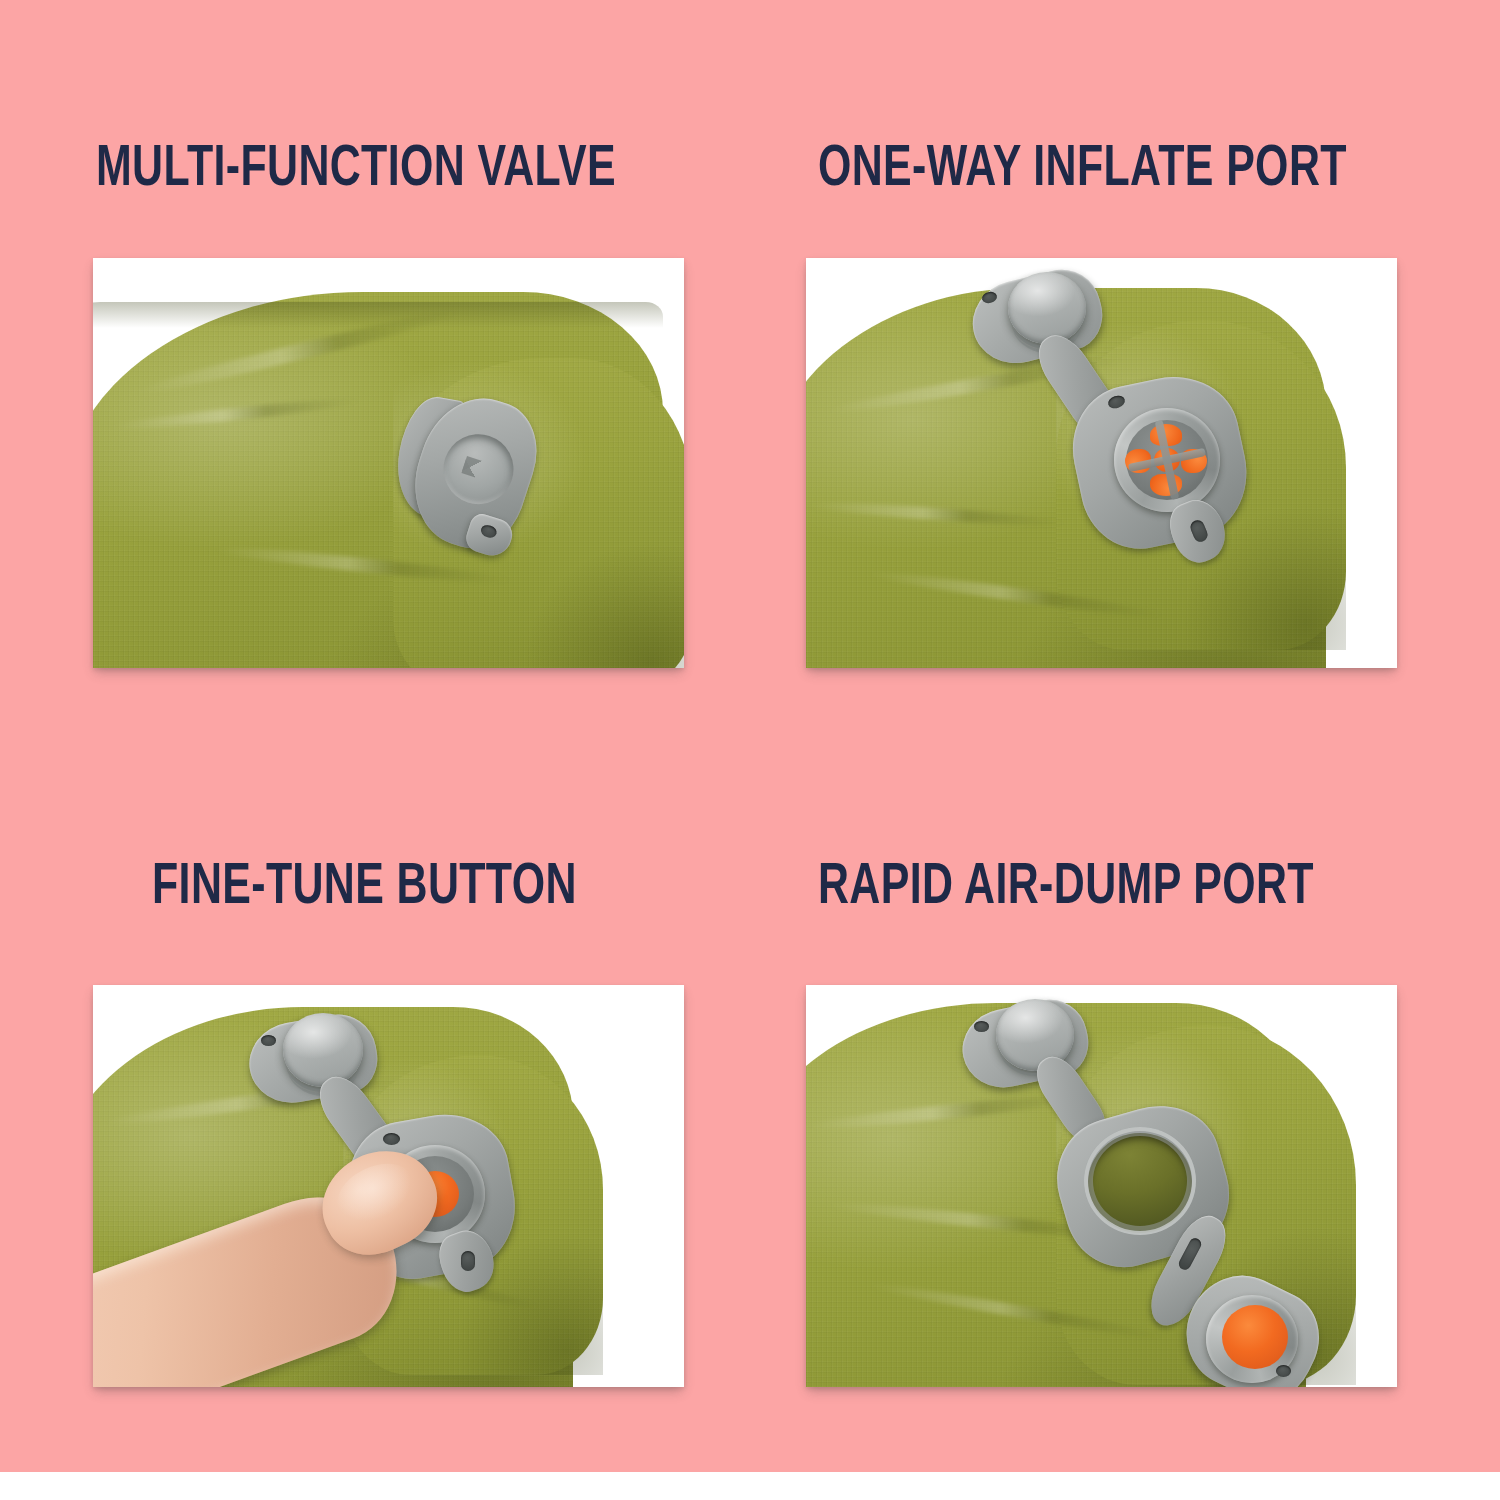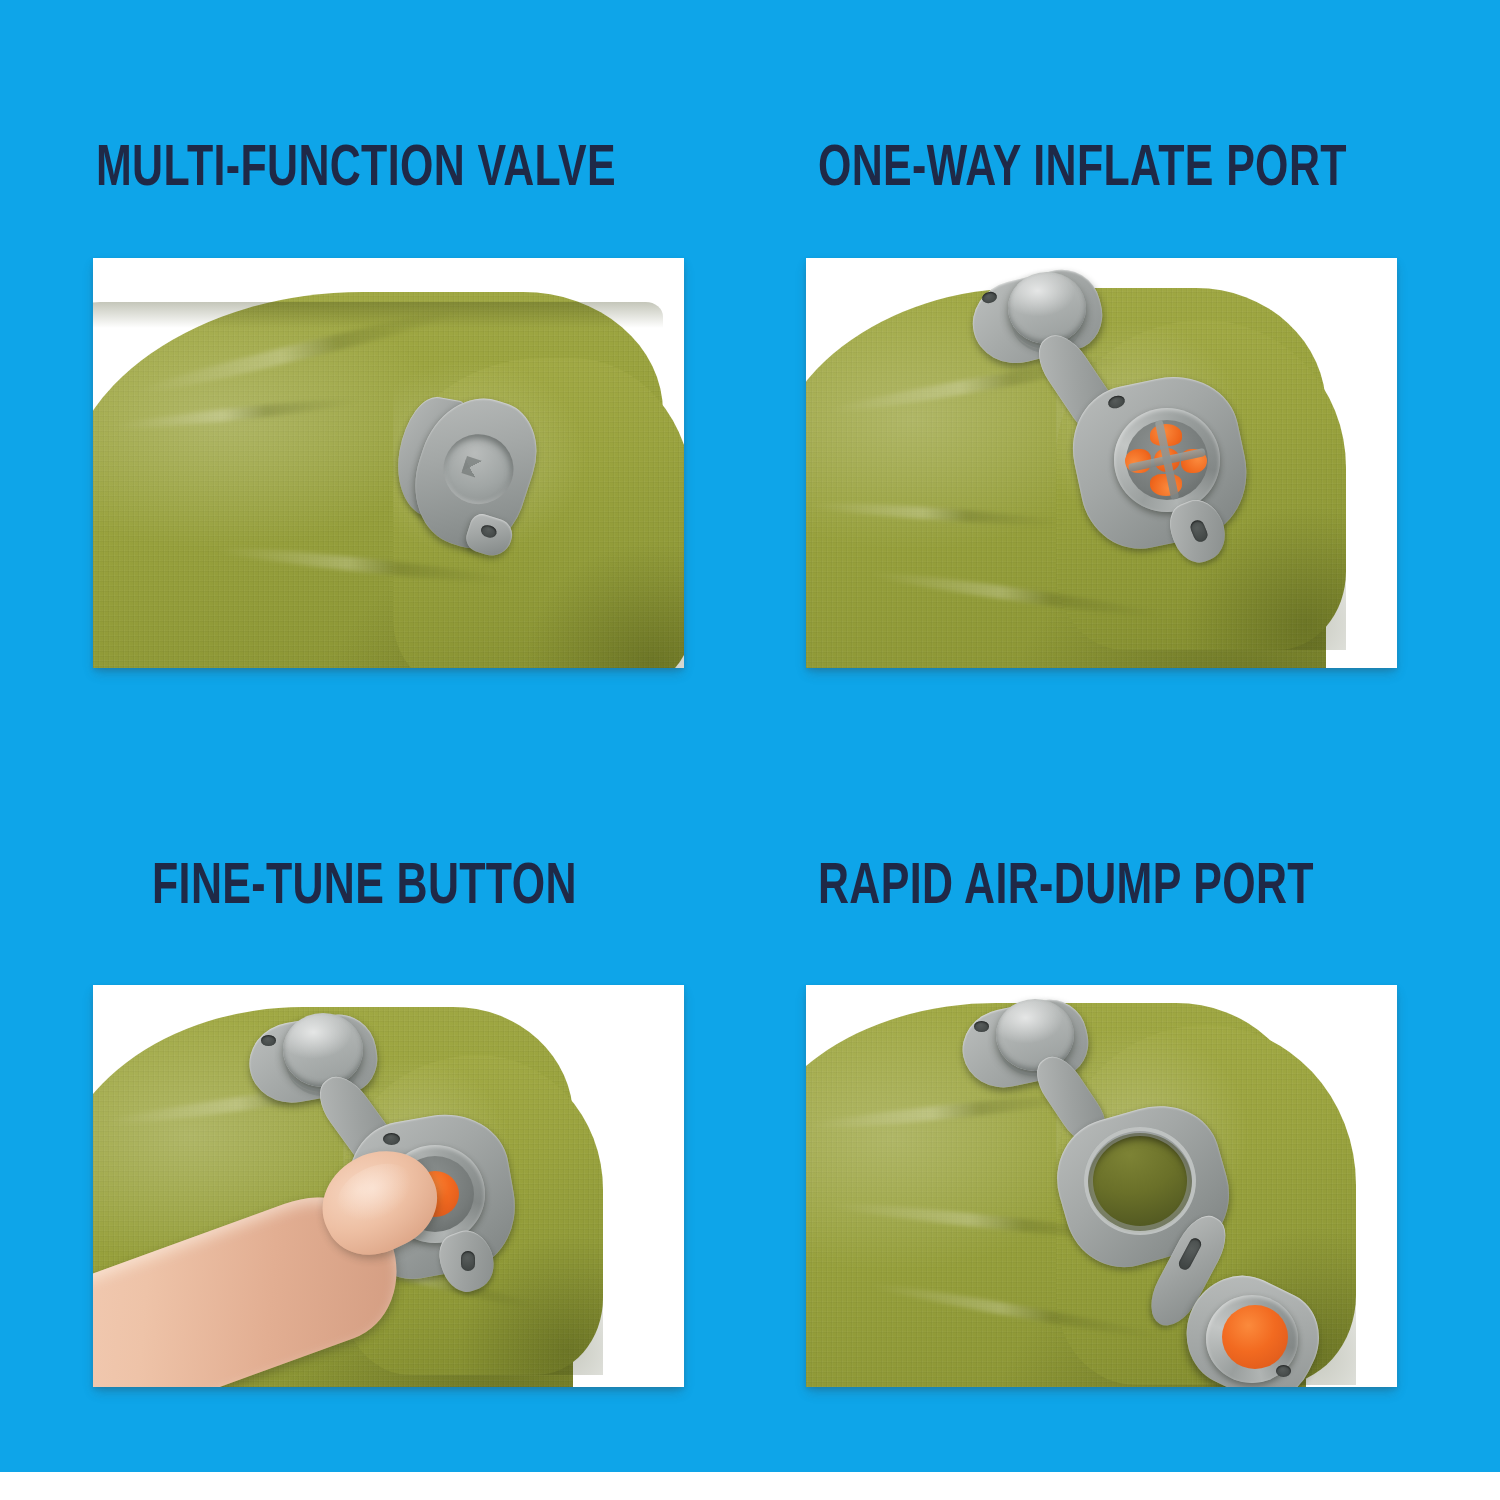--- a/index.html
+++ b/index.html
@@ -10,21 +10,21 @@
   body {
     width: 1500px;
     height: 1500px;
     font-family: "Liberation Sans", sans-serif;
     overflow: hidden;
   }
   .sheet {
     position: relative;
     width: 1500px;
     height: 1472px;
-    background: #0ea5e9;
+    background: #fca5a5;
   }
 
   
   .panel-title {
     position: absolute;
     color: #1f2947;
     font-family: "Liberation Sans", sans-serif;
     font-weight: 700;
     font-size: 58px;
     letter-spacing: 0.5px;

